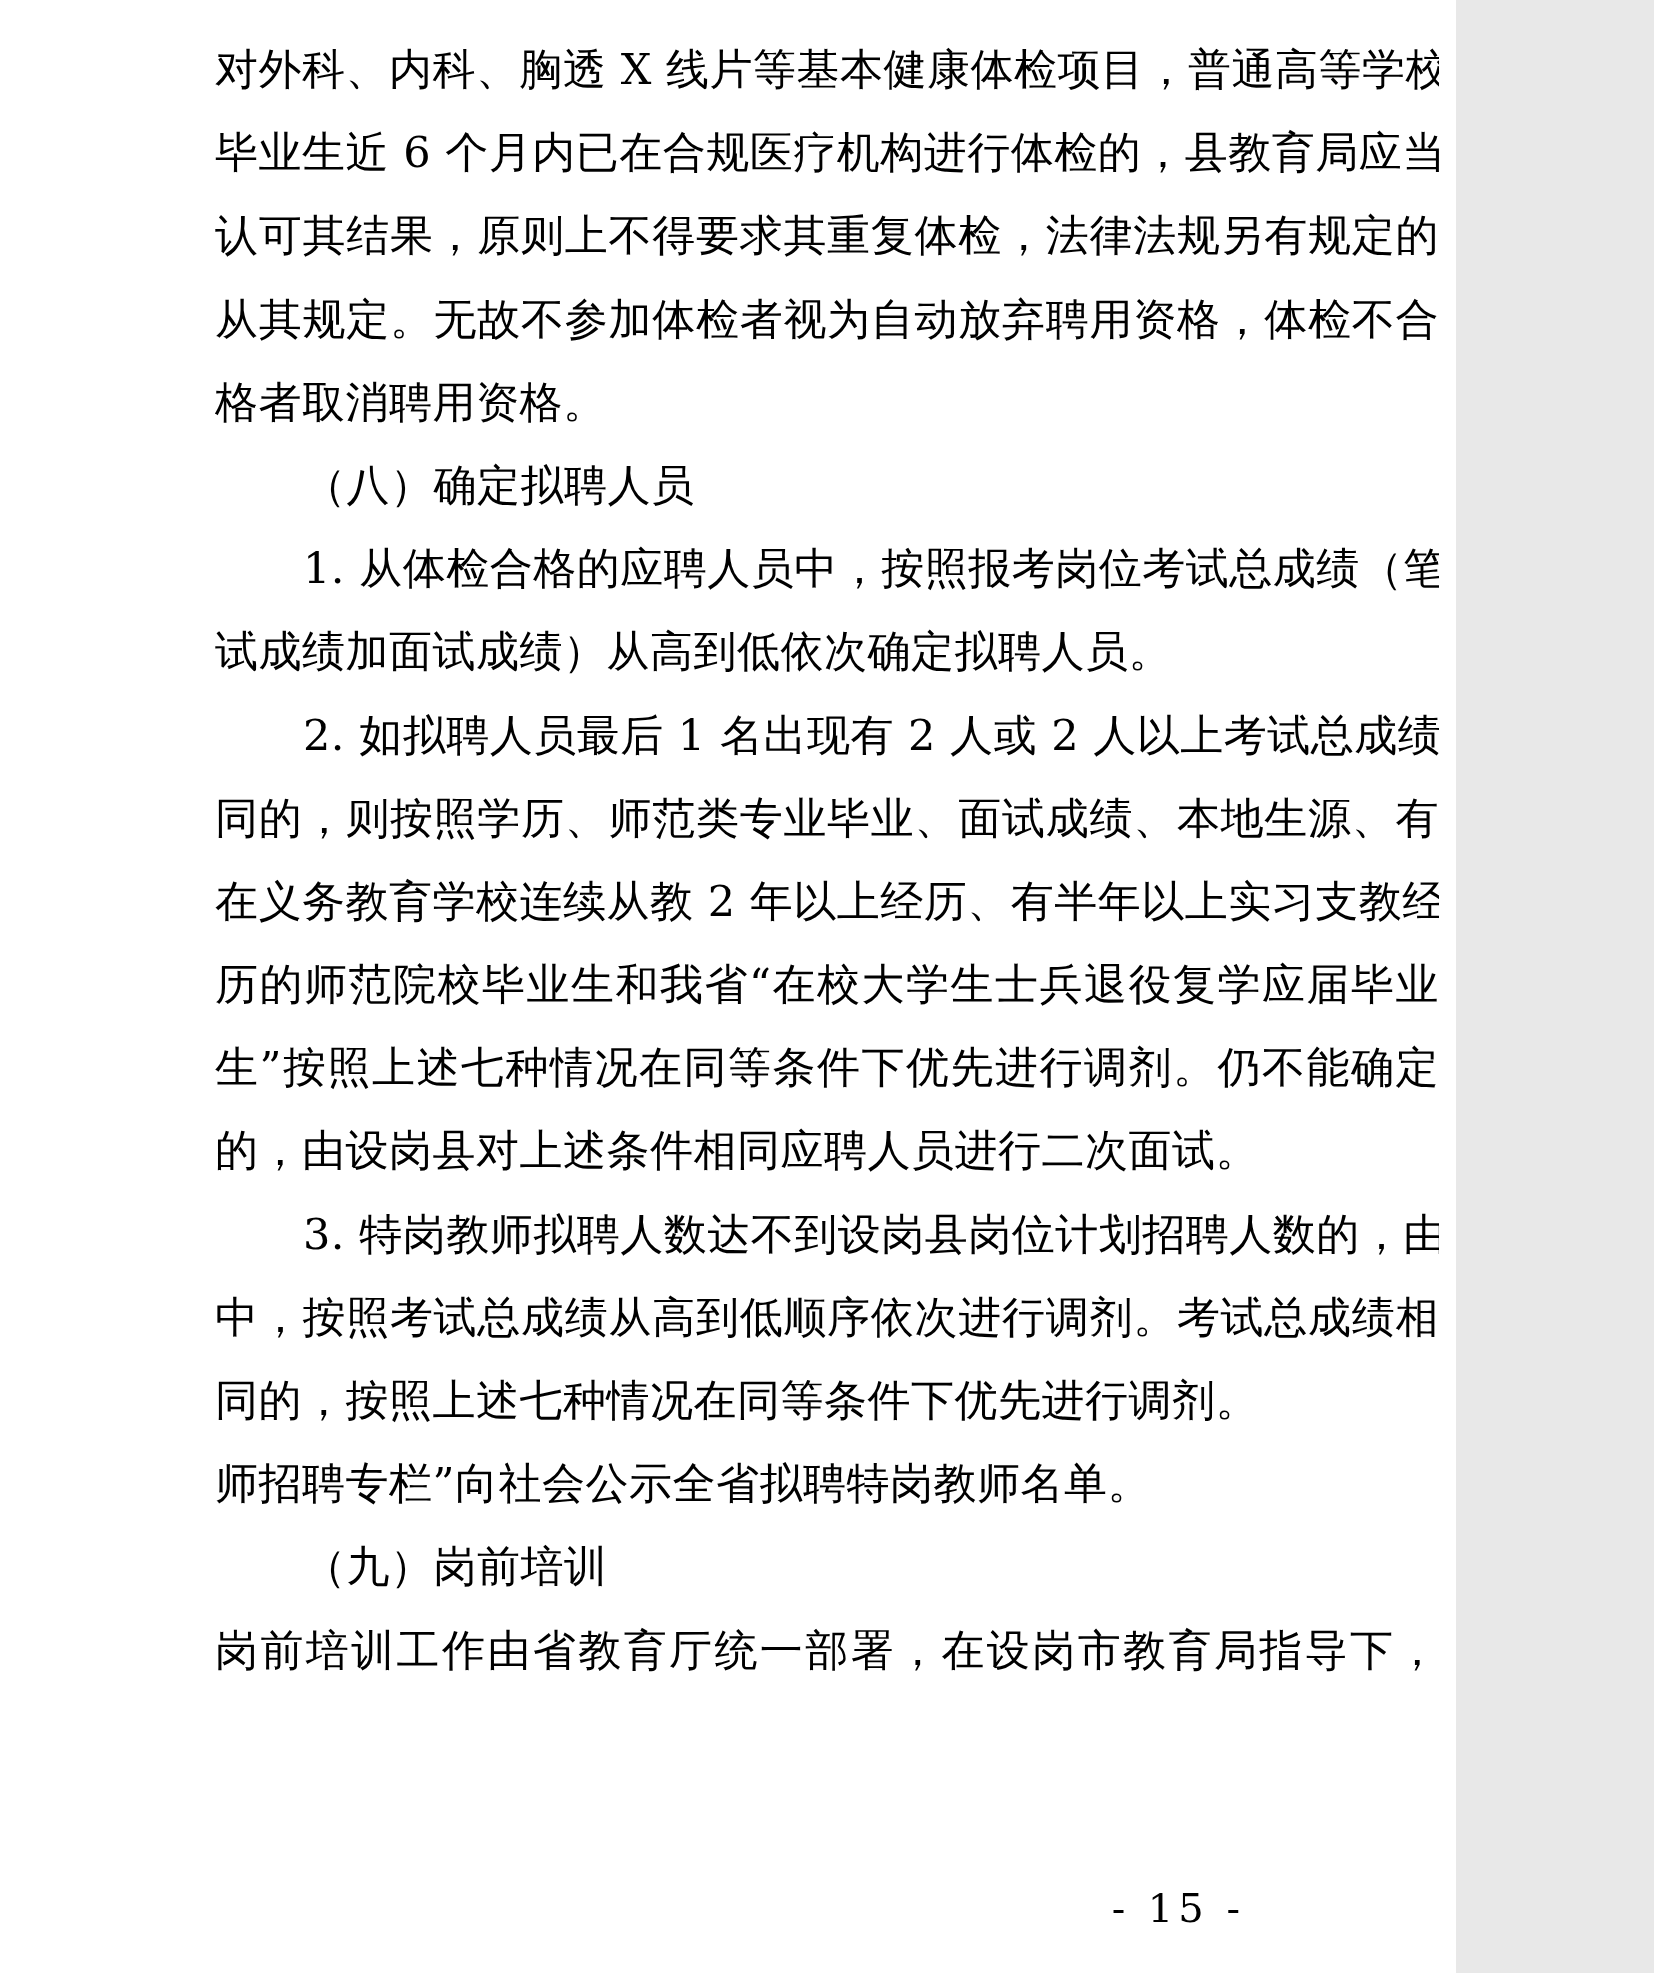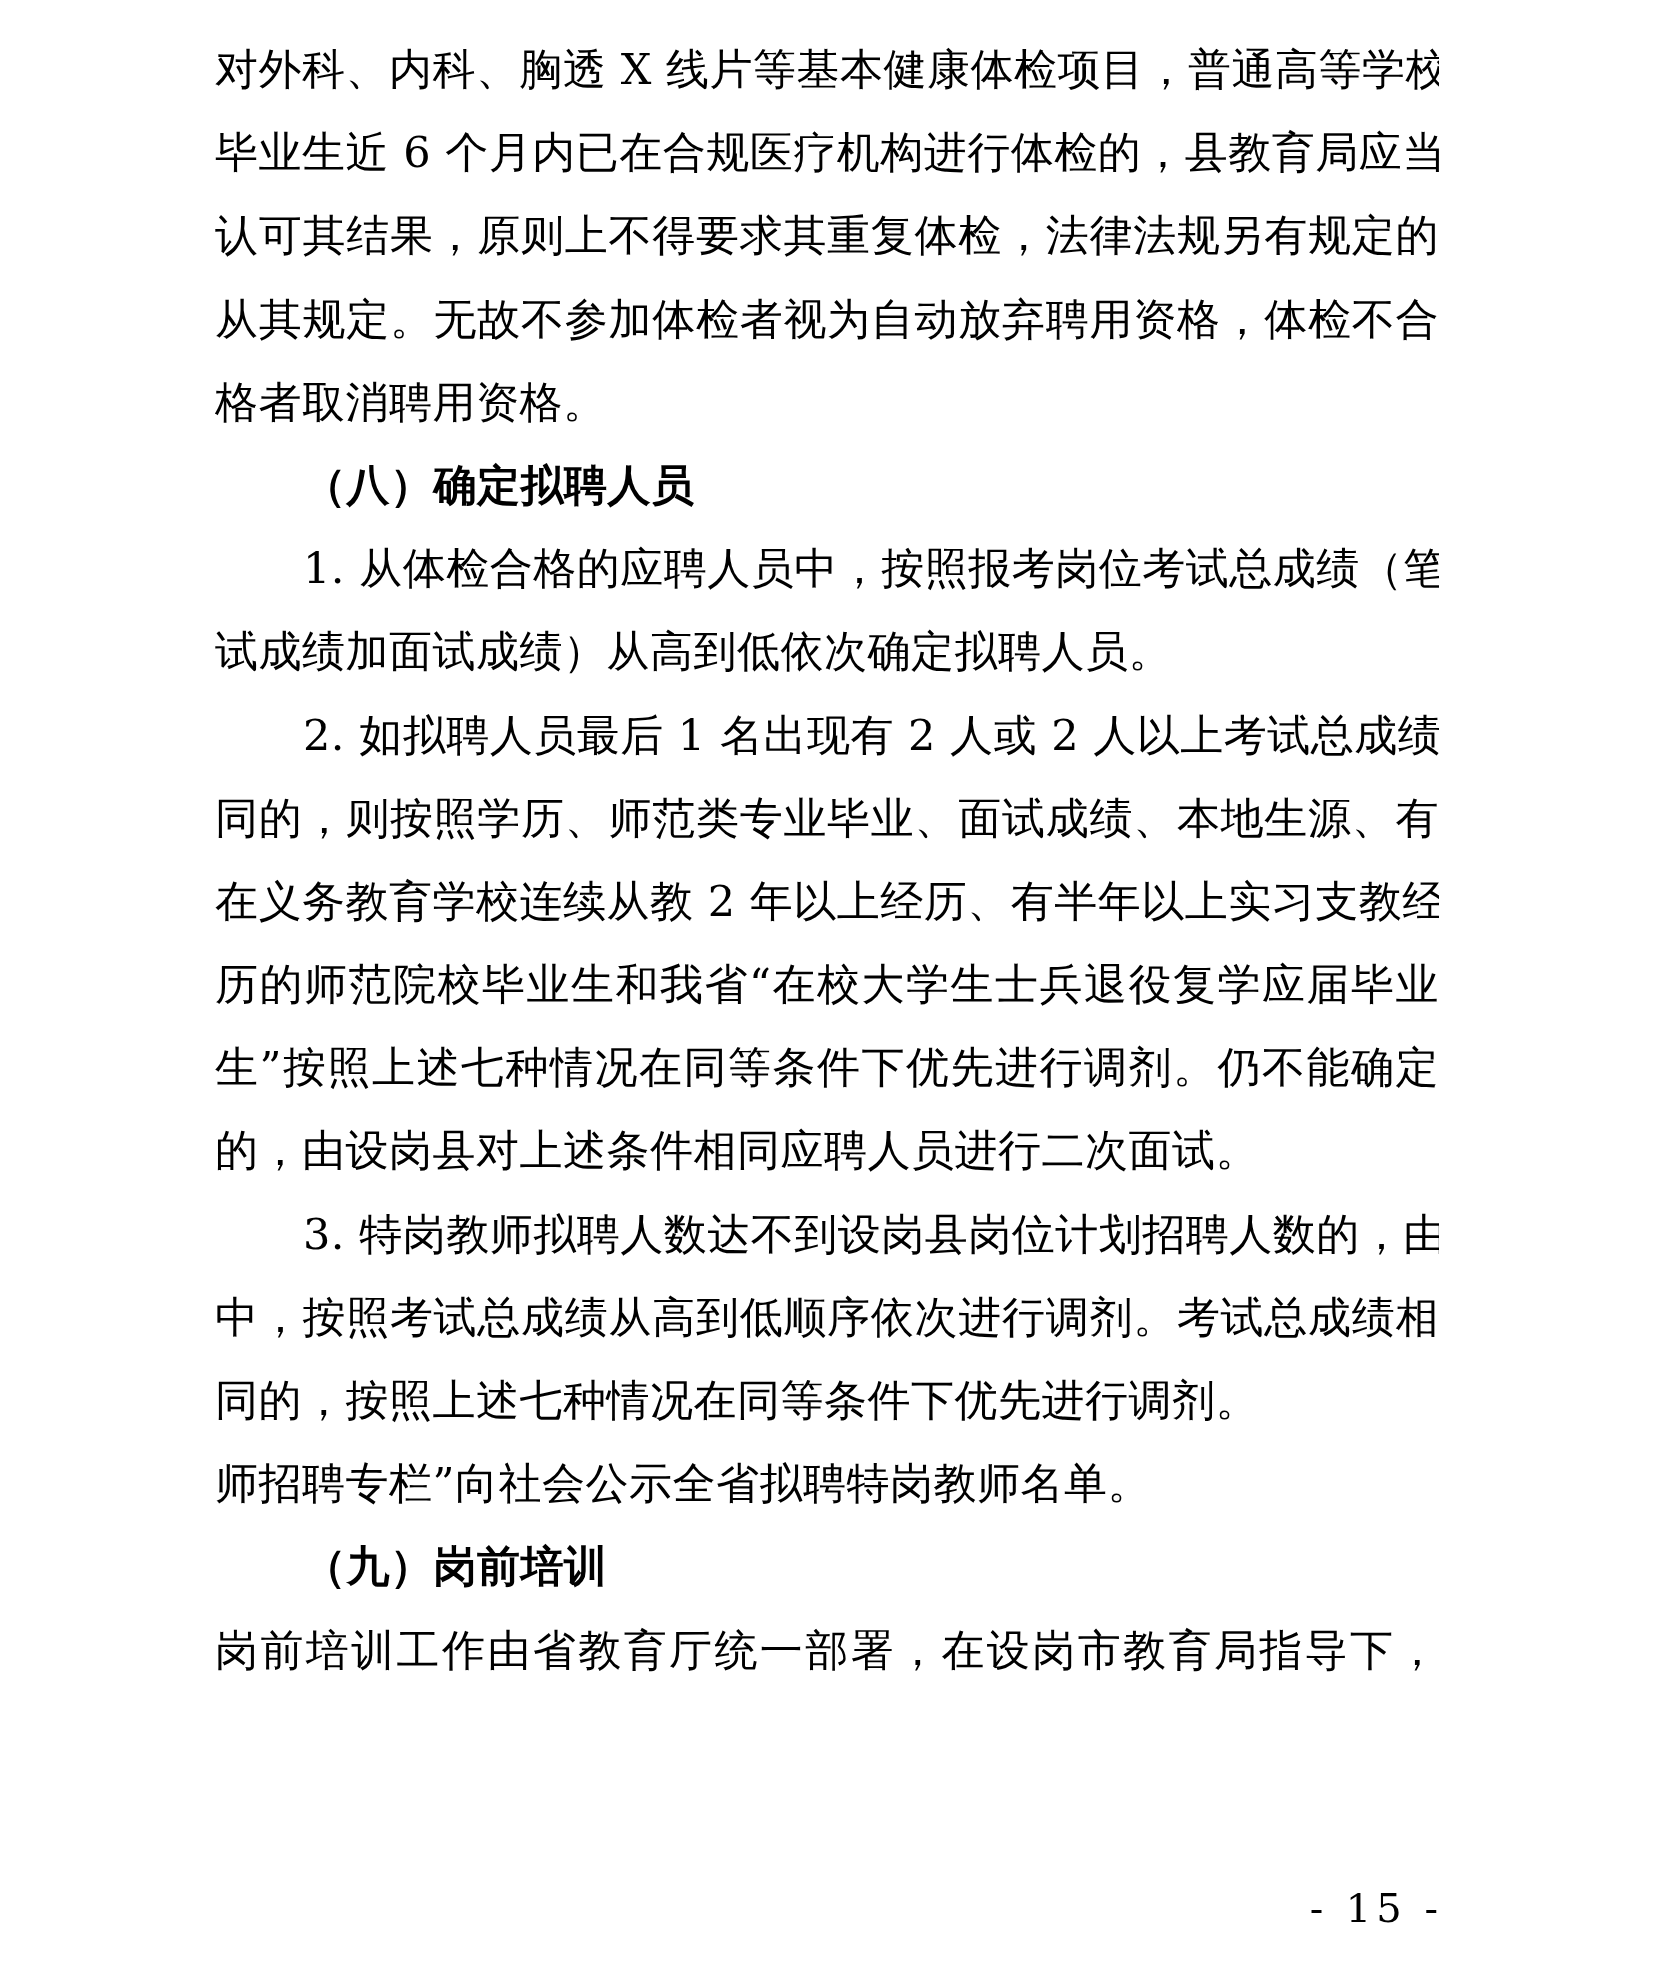--- a/index.html
+++ b/index.html
@@ -2,21 +2,21 @@
 <html><head>
 <meta charset="utf-8">
 <style>
   html, body {
     margin: 0;
     padding: 0;
     background: #e8e8e8;
   }
   .page {
     position: relative;
-    width: 1654px;
+    width: 1456px;
     height: 1973px;
     background: #ffffff;
     font-family: "DejaVu Serif", "Liberation Serif", serif;
     color: #000000;
     overflow: hidden;
   }
   .content {
     position: absolute;
     left: 215px;
     top: 28px;
@@ -33,21 +33,21 @@
     letter-spacing: 0.5px;
   }
   .line.last {
     text-align: left;
     text-align-last: left;
   }
   .line.indent {
     text-indent: 88px;
   }
   .line.heading {
-    font-weight: 700;
+    font-weight: 400;
   }
   .pageno {
     position: absolute;
     top: 1886px;
     right: 211px;
     font-size: 40px;
     line-height: 44px;
     letter-spacing: 5px;
     white-space: pre;
   }

